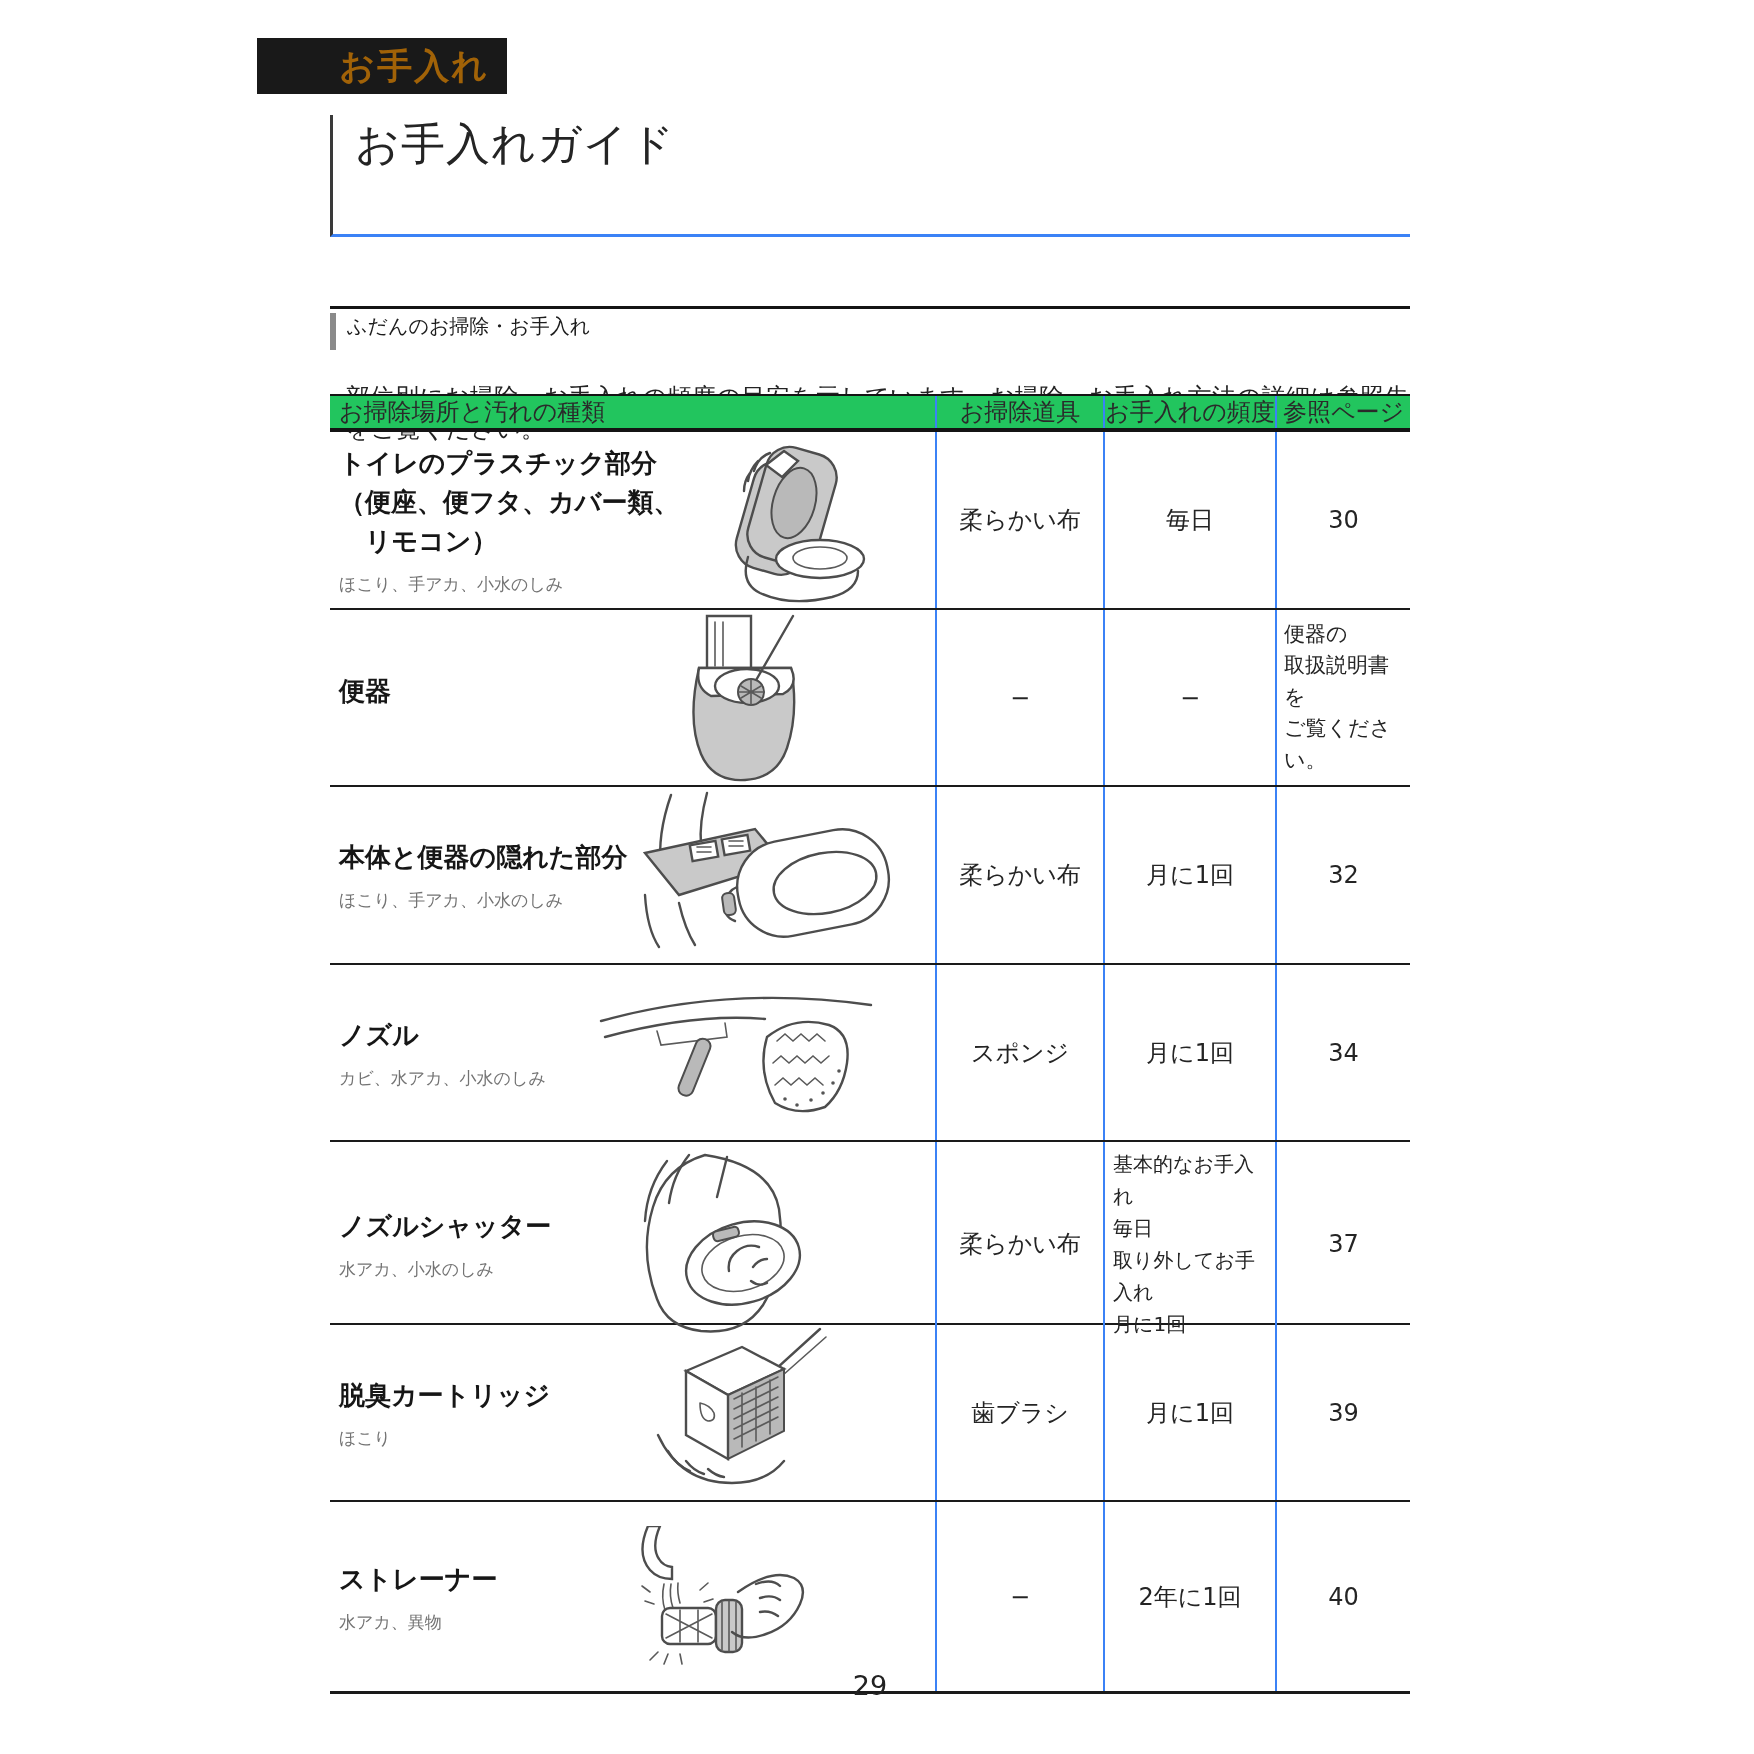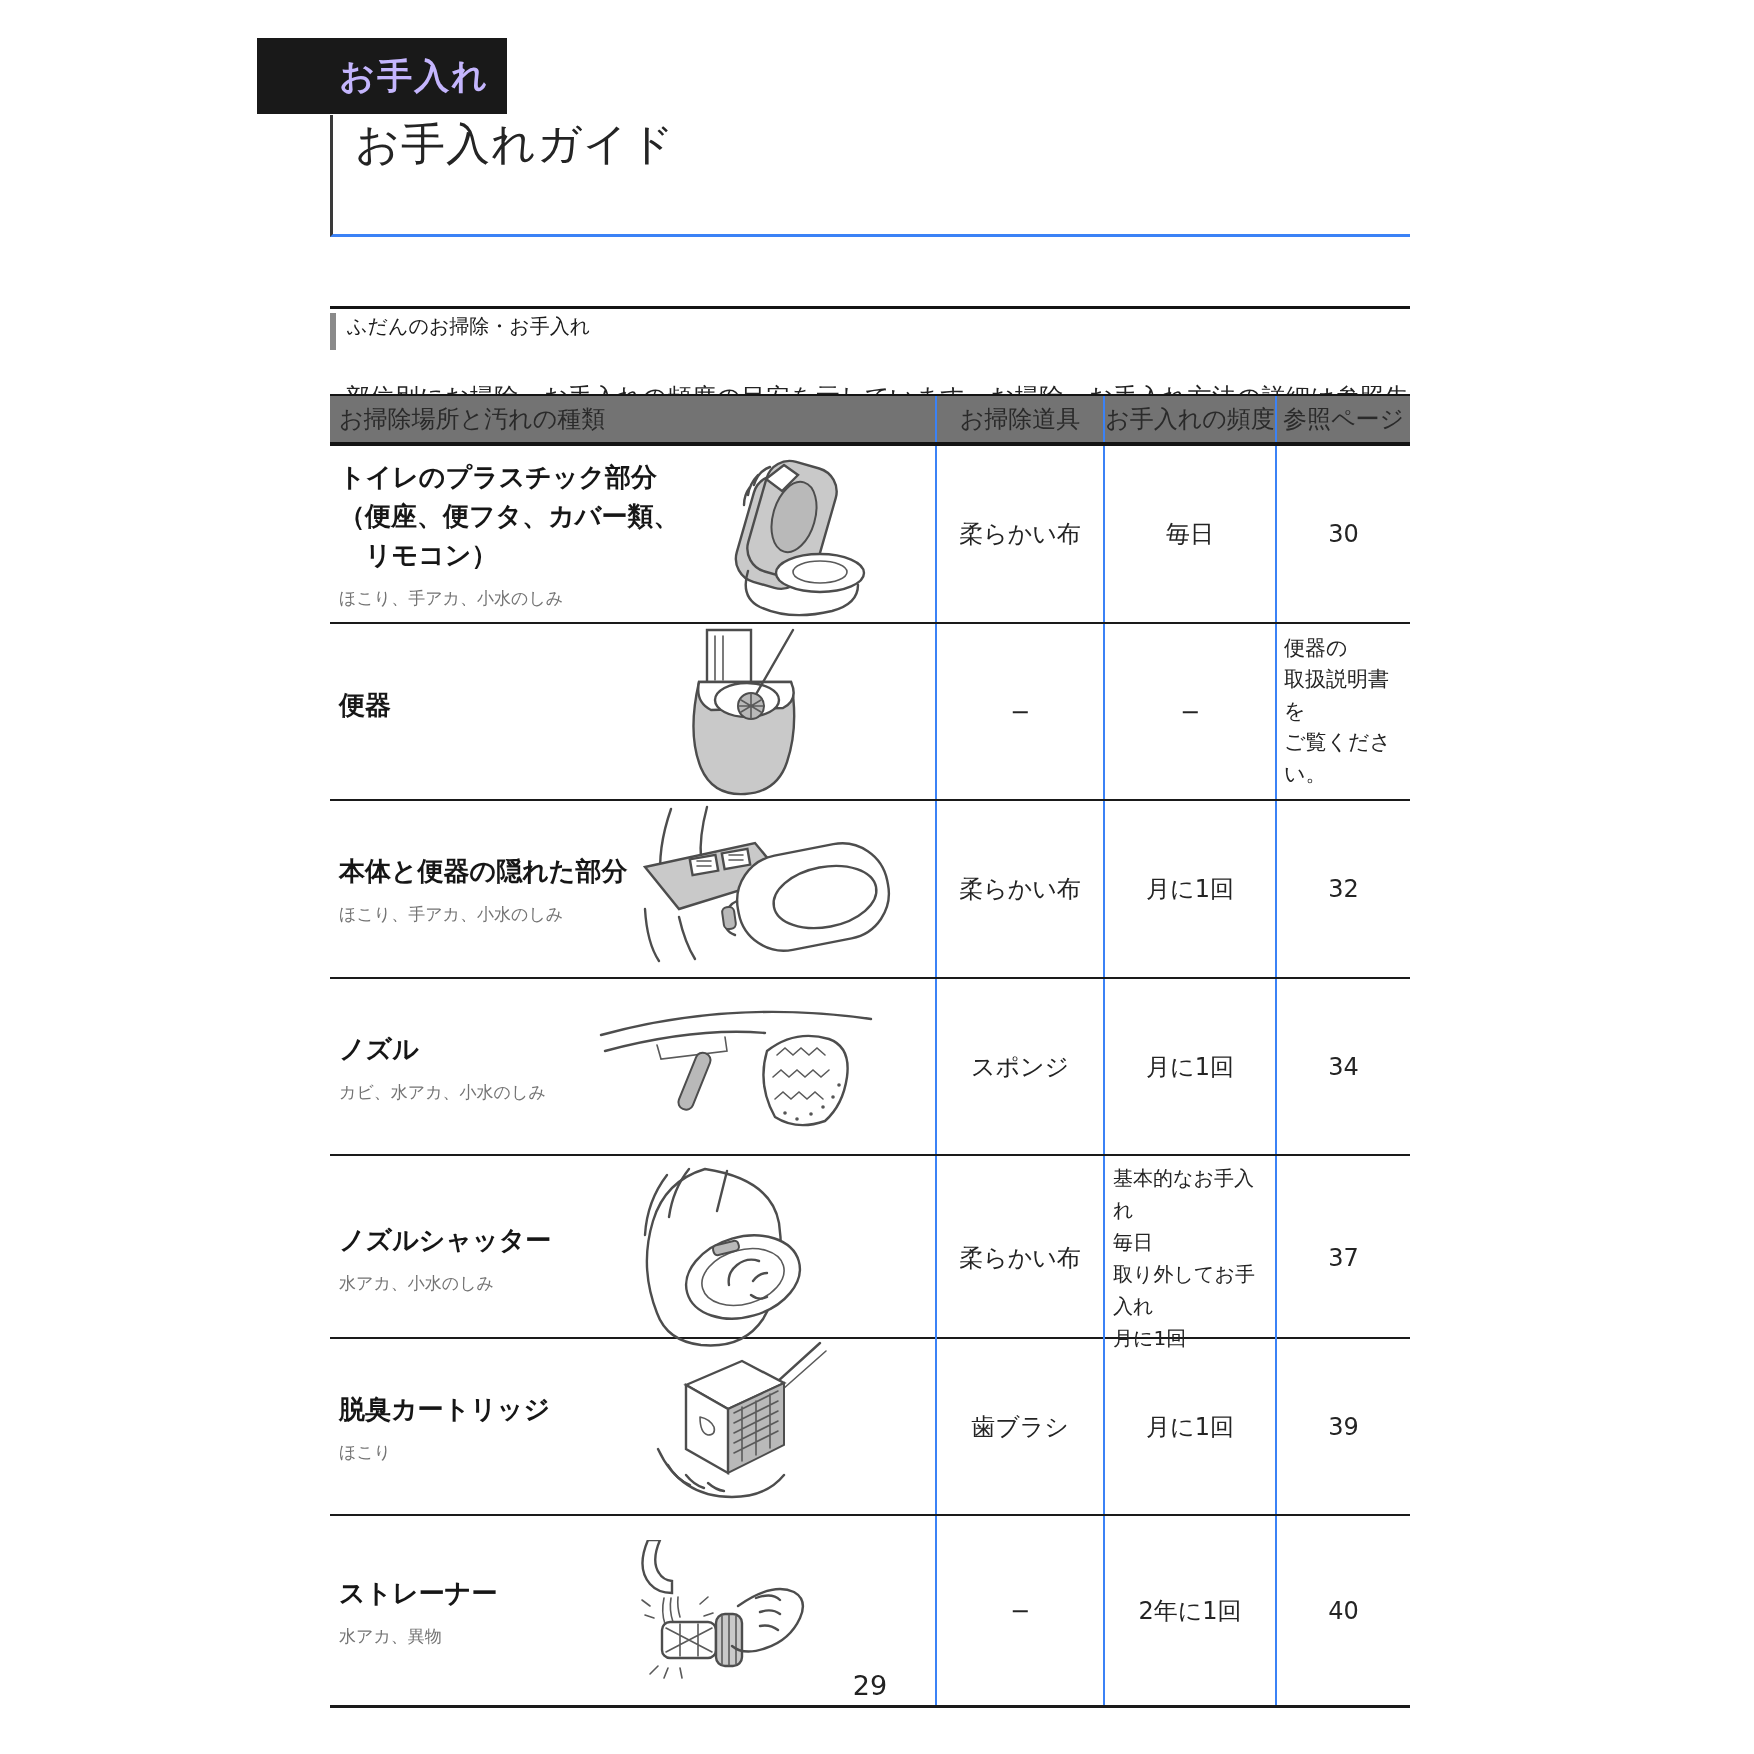--- a/index.html
+++ b/index.html
@@ -8,22 +8,22 @@
     background:#ffffff;
     position:relative;
     font-family:"DejaVu Sans", sans-serif;
     color:#1f1f1f;
     -webkit-font-smoothing:antialiased;
   }
 
   
   .tab {
     position:absolute; left:257px; top:38px;
-    width:250px; height:76px;
-    background:#191919; color:#c4b5fd;
+    width:250px; height:56px;
+    background:#191919; color:#a16207;
     display:flex; align-items:center; justify-content:flex-end;
     padding-right:18px; box-sizing:border-box;
     font-size:35px; font-weight:700; letter-spacing:2px;
   }
 
   
   .title-block {
     position:absolute; left:330px; top:115px;
     width:1080px; height:122px;
     border-left:3px solid #3a3a3a;
@@ -53,22 +53,22 @@
   }
 
   
   .tbl { position:absolute; left:330px; top:394px; width:1080px; }
   .thead, .trow {
     display:grid;
     grid-template-columns:605px 168px 172px 135px;
     box-sizing:border-box;
   }
   .thead {
-    height:52px;
-    background:#737373;
+    height:38px;
+    background:#22c55e;
     border-top:2px solid #141414;
     border-bottom:4px solid #141414;
   }
   .thead .hc {
     display:flex; align-items:center; justify-content:center;
     font-size:24px; color:#2a2a2a;
     box-sizing:border-box;
   }
   .thead .hc.first { justify-content:flex-start; padding-left:9px; }
   .c-b { border-left:2px solid #3b82f6; }

